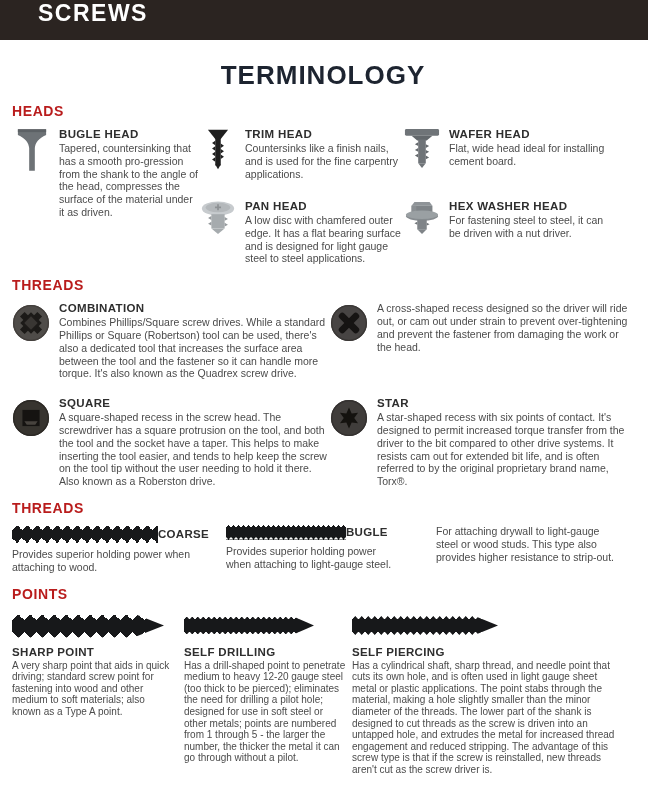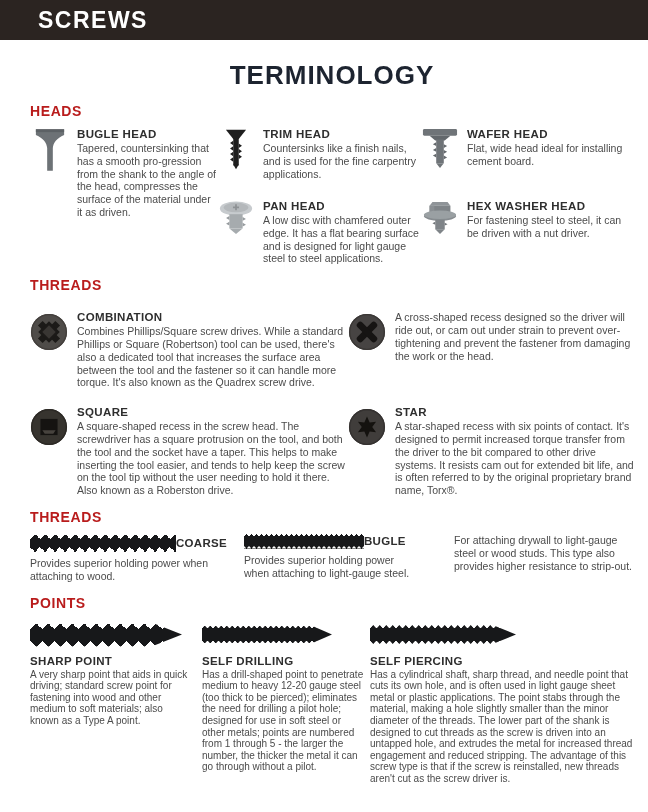--- a/index.html
+++ b/index.html
@@ -1,42 +1,42 @@
 <!DOCTYPE html>
 <html><head>
 <meta charset="utf-8">
 <style>
   * { box-sizing: border-box; }
   html,body { margin:0; padding:0; background:#ffffff; }
   body { font-family:"Liberation Sans", sans-serif; width:648px; }
   .page { width:648px; height:812px; overflow:hidden; background:#ffffff; position:relative; }
 
   
-  .topbar { height:40px; background:#2b2421; display:flex; align-items:center; padding-left:38px; }
+  .topbar { height:40px; background:#2b2421; display:flex; padding-left:38px; }
   .topbar h1 { margin:0; color:#ffffff; font-size:23px; font-weight:800; letter-spacing:1.5px; }
 
-  .main { padding:0 14px 0 30px; }
+  .main { padding:0 14px 0 12px; }
   .page-title { text-align:center; font-size:26px; font-weight:800; color:#1d2430; letter-spacing:1px; margin:20px 0 8px; }
 
   .section-label { color:#b91c1c; font-weight:800; font-size:14px; letter-spacing:.6px; margin:12px 0 9px; }
 
   .item-title { font-weight:800; font-size:11.5px; color:#2e2e2e; letter-spacing:.35px; margin:0 0 2px; }
   .desc { font-size:10.5px; line-height:1.22; color:#4b4b4b; margin:0; }
 
   
   .heads-grid { display:grid; grid-template-columns:186px 204px 1fr; }
   .heads-col { display:flex; flex-direction:column; }
   .heads-col .hitem:first-child { min-height:72px; }
   .hitem { display:flex; gap:7px; }
   .hicon { flex:0 0 40px; display:flex; justify-content:center; align-items:flex-start; }
   .w152{max-width:152px} .w168{max-width:168px} .w172{max-width:172px}
 
   
   .drives-grid { display:grid; grid-template-columns:318px 1fr; }
-  .drives-col { display:flex; flex-direction:column;margin-top:9px; }
+  .drives-col { display:flex; flex-direction:column; }
   .drives-col .ditem:first-child { min-height:95px; }
   .ditem { display:flex; gap:9px; }
   .dicon { flex:0 0 38px; padding-top:2px; }
   .w255{max-width:255px} .w268{max-width:268px}
 
   
   .threads-grid { display:grid; grid-template-columns:214px 210px 1fr; }
   .trow { display:flex; align-items:center; gap:0; margin-bottom:5px; }
   .thread-label { font-weight:800; font-size:11.5px; color:#2e2e2e; letter-spacing:.3px; }
   .thread-bar { display:flex; flex-direction:column; }

